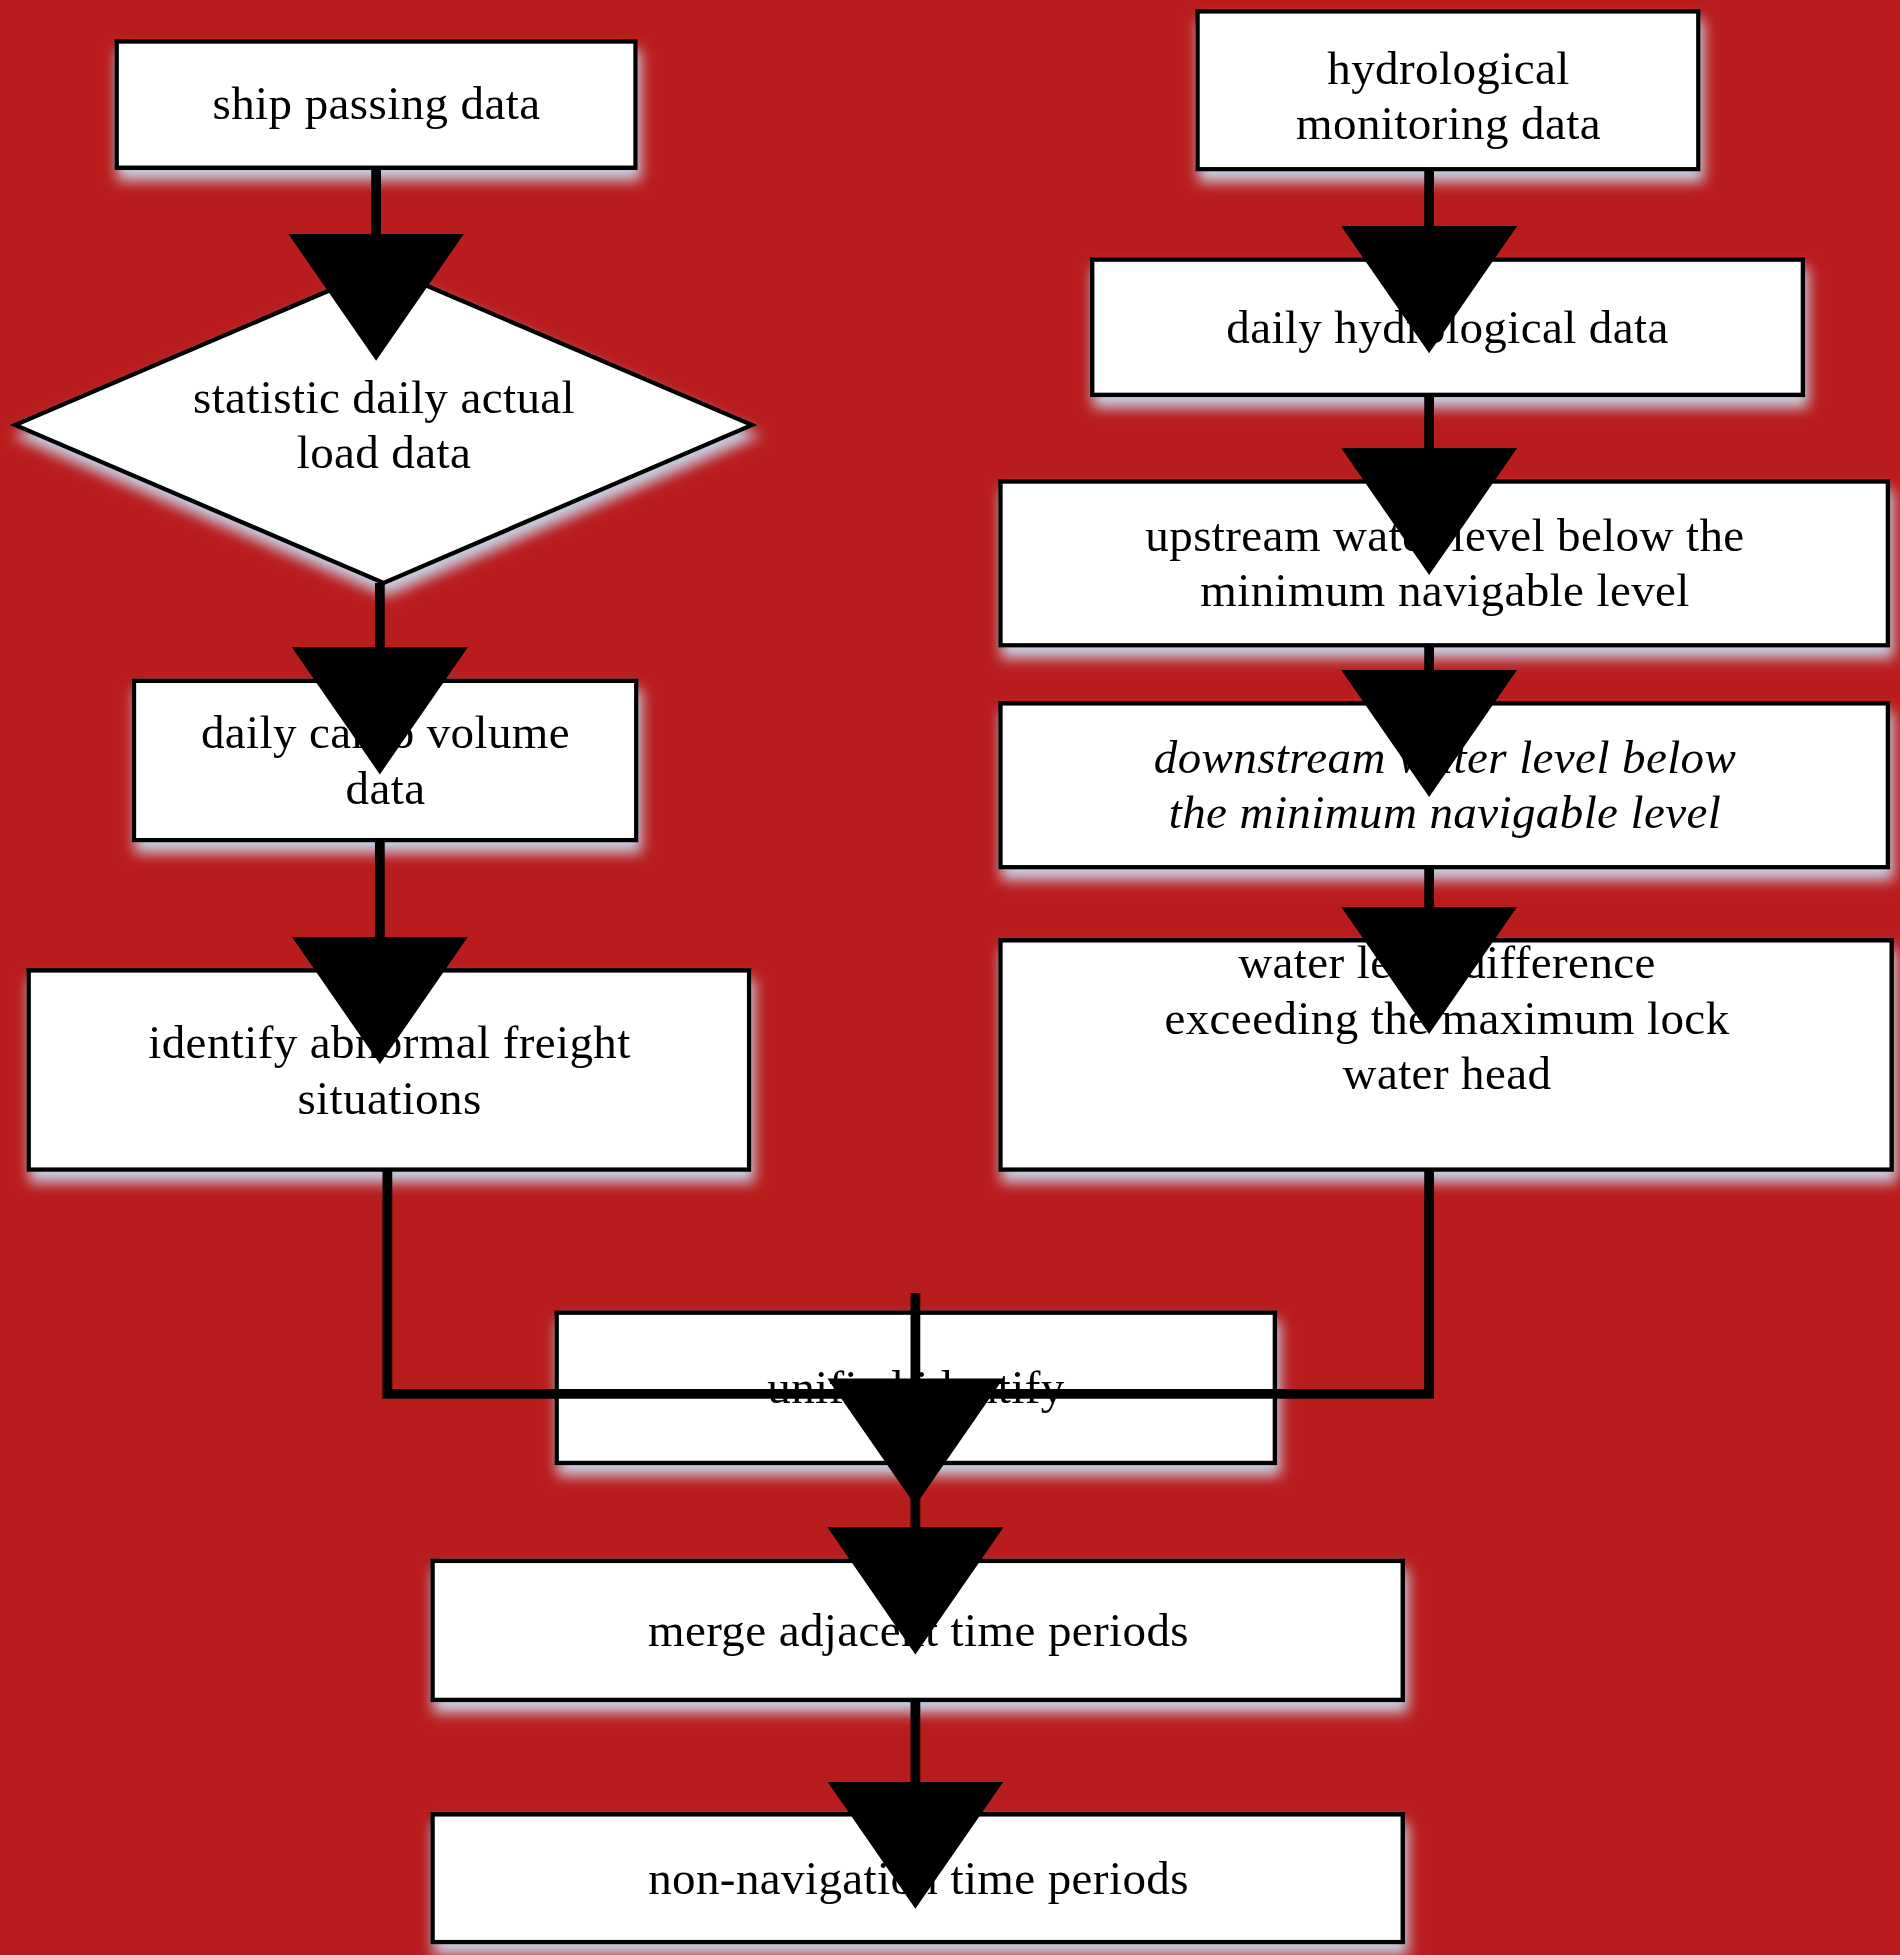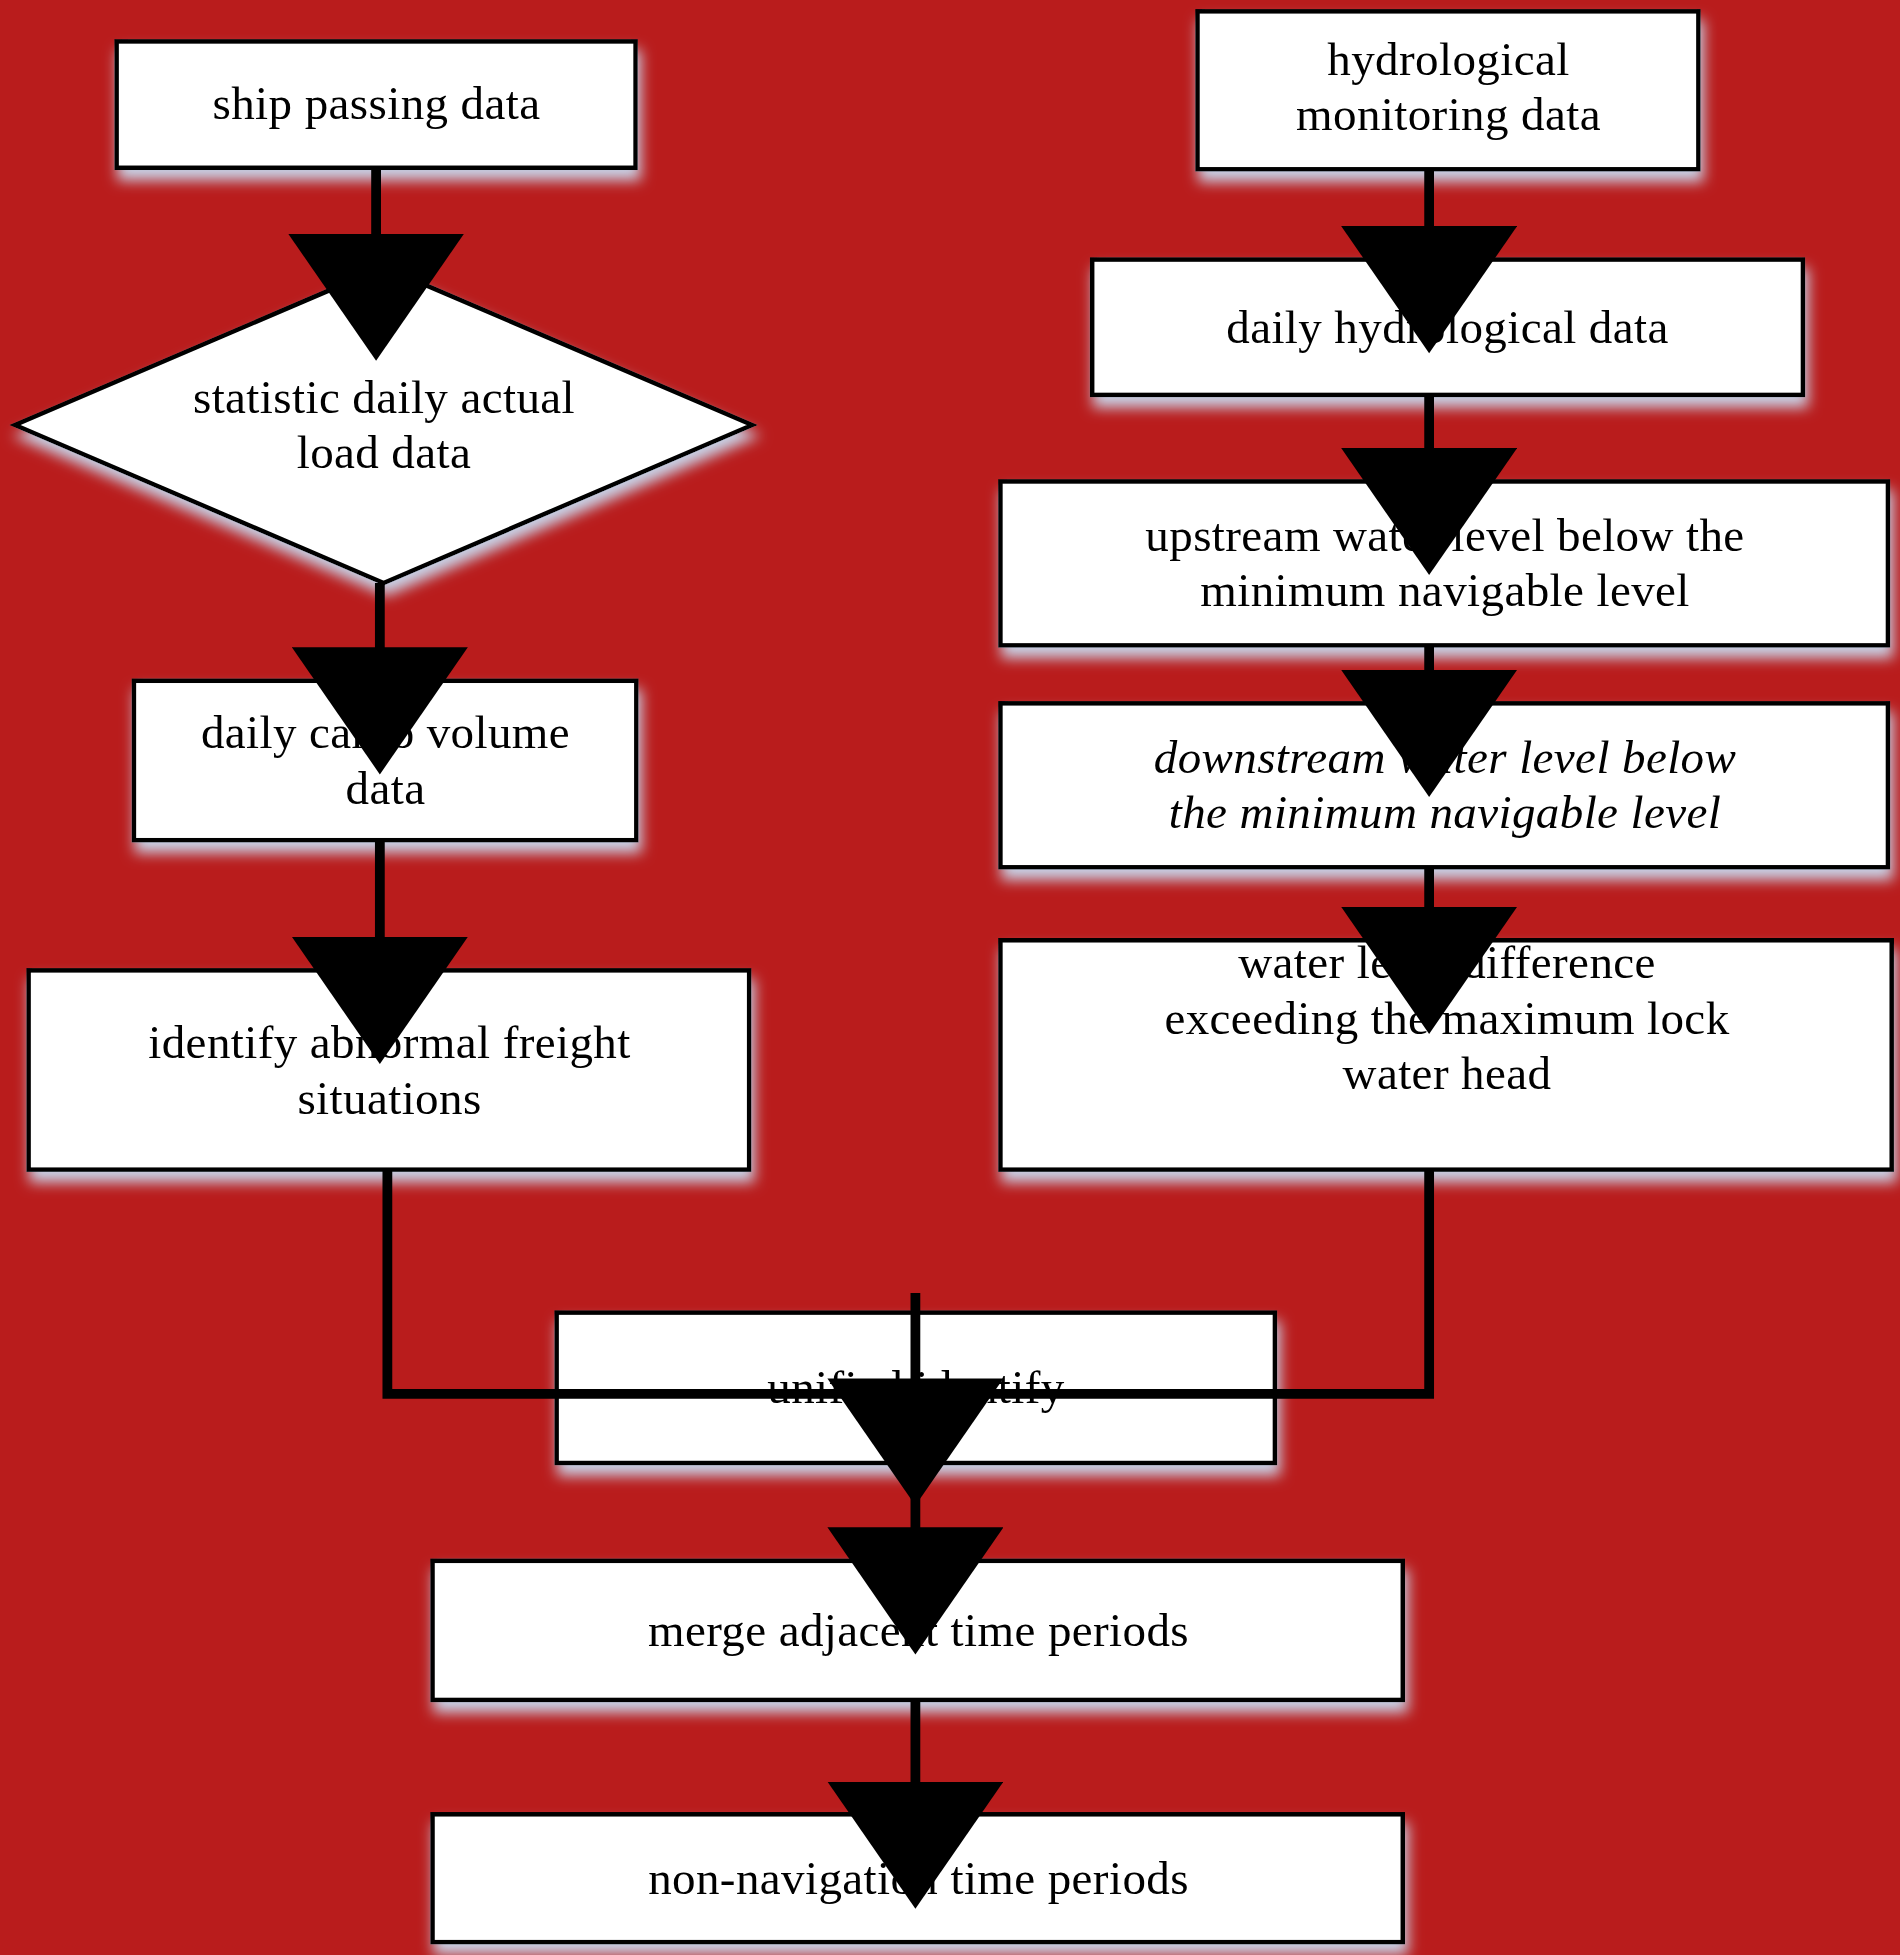--- a/index.html
+++ b/index.html
@@ -123,21 +123,21 @@
 
   <div class="node-label" style="left:113px; top:316px; width:542px; height:218px;">statistic daily actual
 load data</div>
 
   <div class="node-label" style="left:29px; top:971px; width:721px; height:199px;">identify abnormal freight
 situations</div>
 
   <div class="node-label" style="left:134px; top:681px; width:503px; height:159px;">daily cargo volume
 data</div>
 
-  <div class="node-label" style="left:1198px; top:8px; width:501px; height:158px;">hydrological
+  <div class="node-label" style="left:1198px; top:17px; width:501px; height:158px;">hydrological
 monitoring data</div>
 
   <div class="node-label" style="left:1092px; top:260px; width:711px; height:135px;">daily hydrological data</div>
 
   <div class="node-label wide" style="left:1001px; top:481px; width:888px; height:164px;">upstream water level below the
 minimum navigable level</div>
 
   <div class="node-label wide" style="left:1001px; top:703px; width:888px; height:164px;font-style:italic;">downstream water level below
 the minimum navigable level</div>
 

